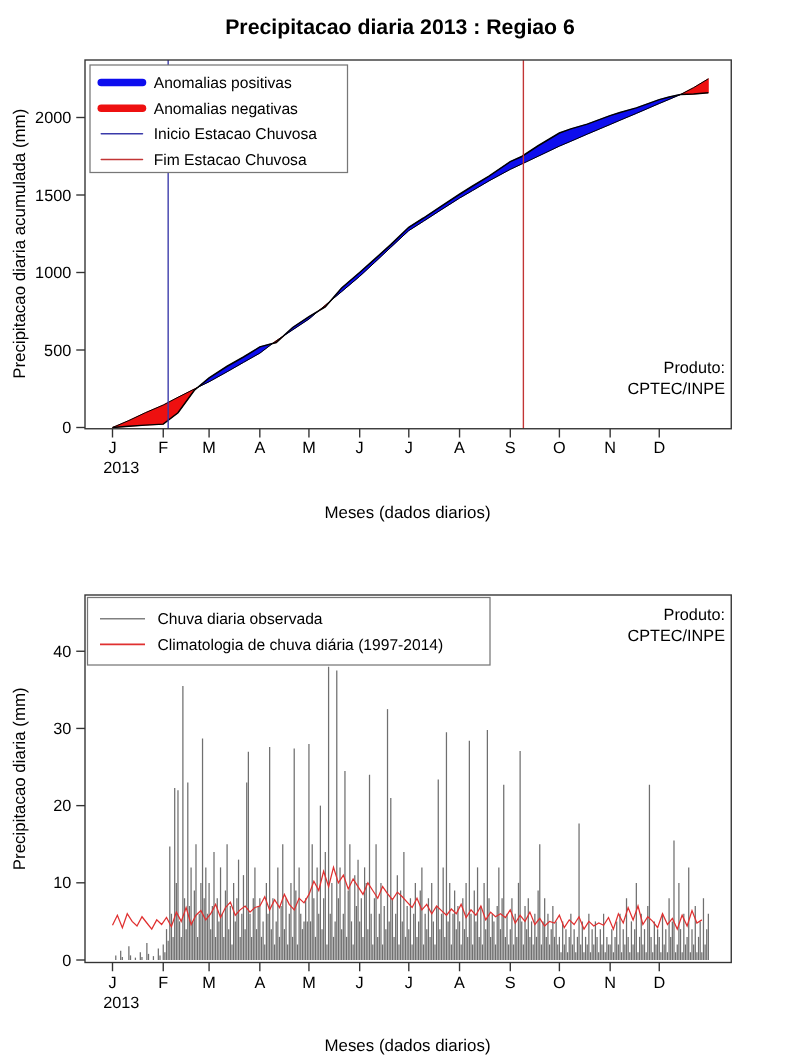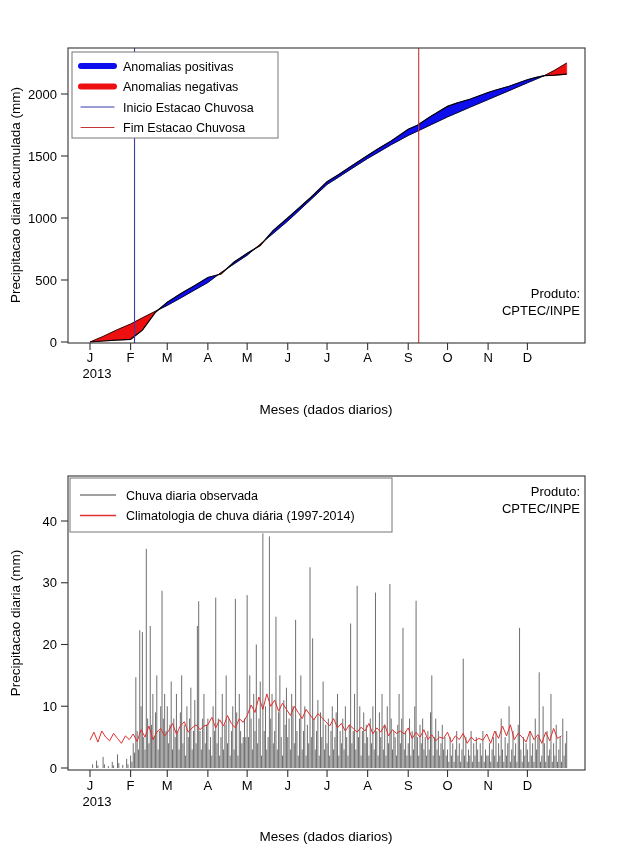--- a/index.html
+++ b/index.html
@@ -6,20 +6,21 @@
   .page{position:relative;width:640px;height:850px;background:#ffffff;overflow:hidden;
         font-family:"Liberation Sans", "DejaVu Sans", sans-serif;}
   .chart-title{position:absolute;top:12px;left:0;width:640px;text-align:center;
         font-size:17px;font-weight:bold;color:#000;}
   svg{position:absolute;top:0;left:0;}
 </style>
 </head>
 <body>
 
 <div class="page">
+  <div class="chart-title">Precipitacao diaria 2013 : Regiao 6</div>
   <svg id="fig" width="640" height="850" viewBox="0 0 640 850">
       <g>
         <g>
           <path d="M158.3,309.8L167.3,302.3L181.7,293.0L194.8,285.6L207.9,277.5L217.9,274.8L217.9,274.8L207.9,282.5L194.8,289.9L181.7,297.4L167.3,305.4L158.3,309.8Z" fill="#0d0dee" stroke="#0d0dee" stroke-width="0.6"></path>
           <path d="M226.8,268.7L234.1,262.0L247.2,253.3L254.7,248.8L254.7,248.8L247.2,255.2L234.1,263.9L226.8,268.7Z" fill="#0d0dee" stroke="#0d0dee" stroke-width="0.6"></path>
           <path d="M264.5,240.6L273.3,230.4L287.7,218.0L299.5,207.5L312.6,195.7L327.0,181.8L338.8,174.4L351.9,165.7L367.6,155.4L378.1,148.8L391.2,140.9L408.2,129.3L417.4,125.2L430.5,116.6L447.5,106.4L456.7,103.1L469.8,99.3L488.1,92.5L496.0,90.0L509.1,86.3L527.4,79.7L535.3,77.6L544.4,75.6L544.4,75.6L535.3,79.5L527.4,82.8L509.1,90.7L496.0,96.2L488.1,99.6L469.8,107.3L456.7,113.0L447.5,116.9L430.5,125.0L417.4,131.2L408.2,135.5L391.2,144.7L378.1,152.4L367.6,158.5L351.9,168.5L338.8,177.0L327.0,184.5L312.6,197.9L299.5,210.2L287.7,221.1L273.3,233.3L264.5,240.6Z" fill="#0d0dee" stroke="#0d0dee" stroke-width="0.6"></path>
           <path d="M90.0,342.0L103.1,341.0L116.2,340.1L130.6,339.3L142.4,330.2L155.5,312.2L158.3,309.8L158.3,309.8L155.5,311.2L142.4,317.8L130.6,324.0L116.2,330.2L103.1,336.4L90.0,342.0Z" fill="#ee1010" stroke="#ee1010" stroke-width="0.6"></path>
           <path d="M217.9,274.8L221.0,274.0L226.8,268.7L226.8,268.7L221.0,272.6L217.9,274.8Z" fill="#ee1010" stroke="#ee1010" stroke-width="0.6"></path>
           <path d="M254.7,248.8L260.2,245.5L264.5,240.6L264.5,240.6L260.2,244.2L254.7,248.8Z" fill="#ee1010" stroke="#ee1010" stroke-width="0.6"></path>
           <path d="M544.4,75.6L554.9,75.2L566.7,74.2L566.7,63.0L554.9,70.1L544.4,75.6Z" fill="#ee1010" stroke="#ee1010" stroke-width="0.6"></path>

